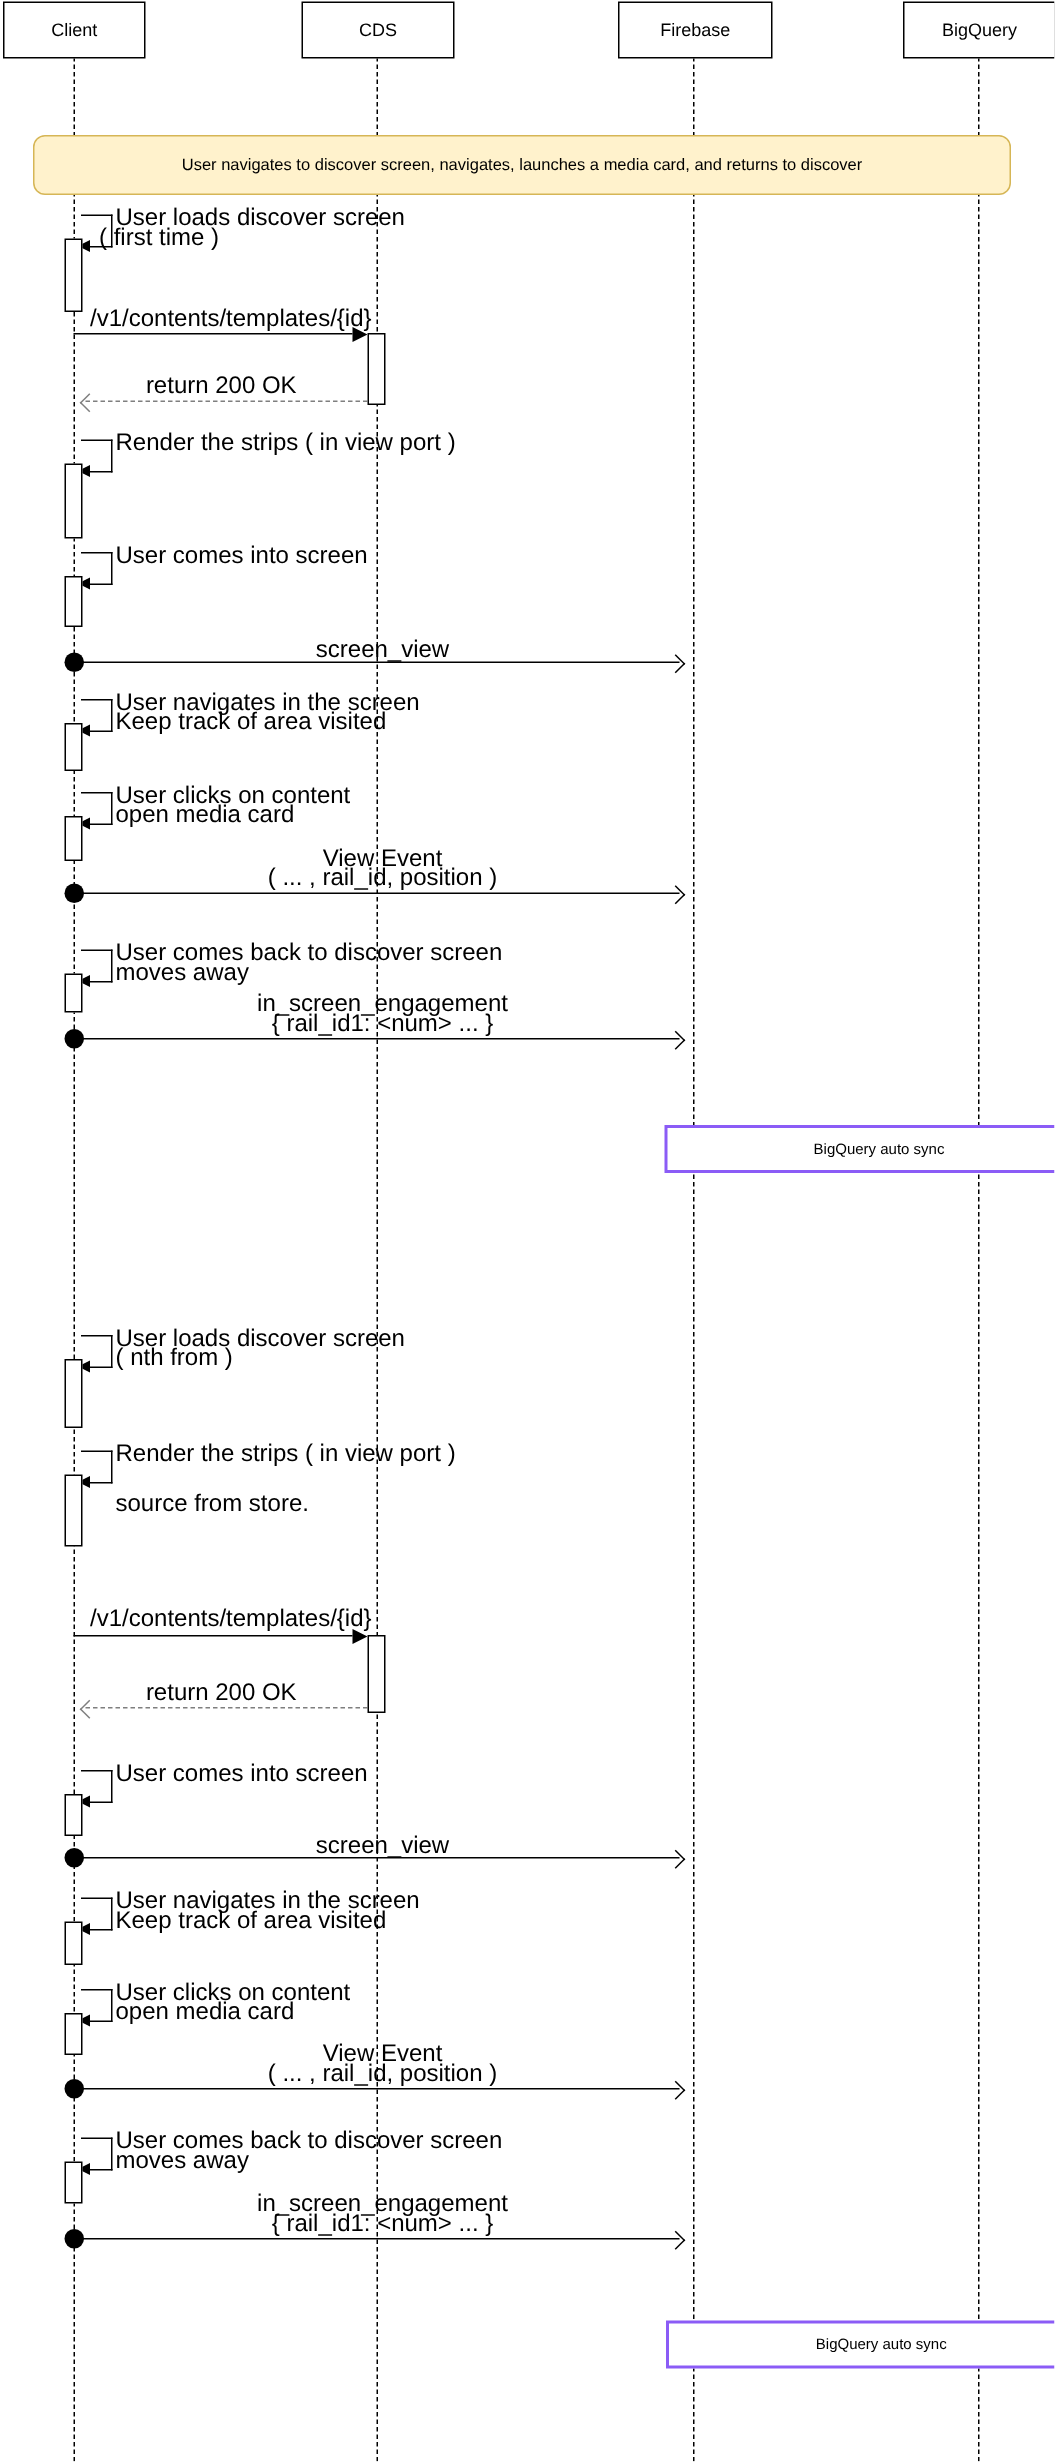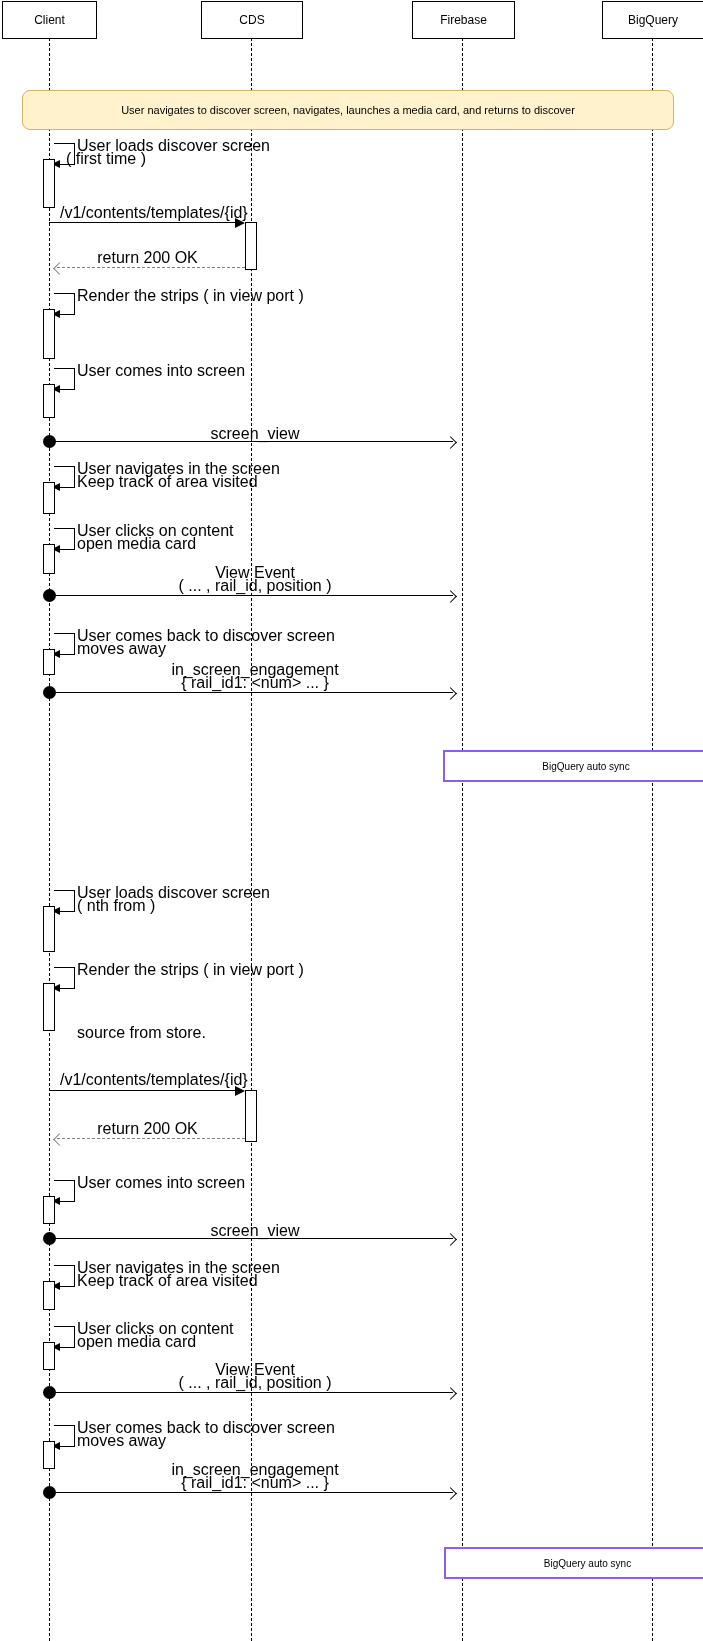--- a/index.html
+++ b/index.html
@@ -145,21 +145,21 @@
     </div>
   <div class="act act-client" style="top:906px;height:44px"></div>
   <div class="lbl" style="left:77px;top:886px">User loads discover screen</div>
   <div class="lbl" style="left:77px;top:899px">( nth from )</div>
 
   <div class="selfmsg" style="top:967px">
       <span class="ah"></span>
     </div>
   <div class="act act-client" style="top:983px;height:46px"></div>
   <div class="lbl" style="left:77px;top:963px">Render the strips ( in view port )</div>
-  <div class="lbl" style="left:77px;top:1026px">source from store.</div>
+  <div class="lbl" style="left:77px;top:996px">source from store.</div>
 
   <div class="lbl lbl-c" style="left:60px;top:1073px;width:175px">/v1/contents/templates/{id}</div>
   <div class="line" style="left:49px;top:1090px;width:186px">
       <span class="head-fill"></span>
     </div>
   <div class="act act-cds" style="top:1090px;height:50px"></div>
 
   <div class="lbl lbl-c" style="left:60px;top:1122px;width:175px">return 200 OK</div>
   <div class="line dash" style="left:57px;top:1138px;width:188px">
       <span class="head-open-left"></span>

